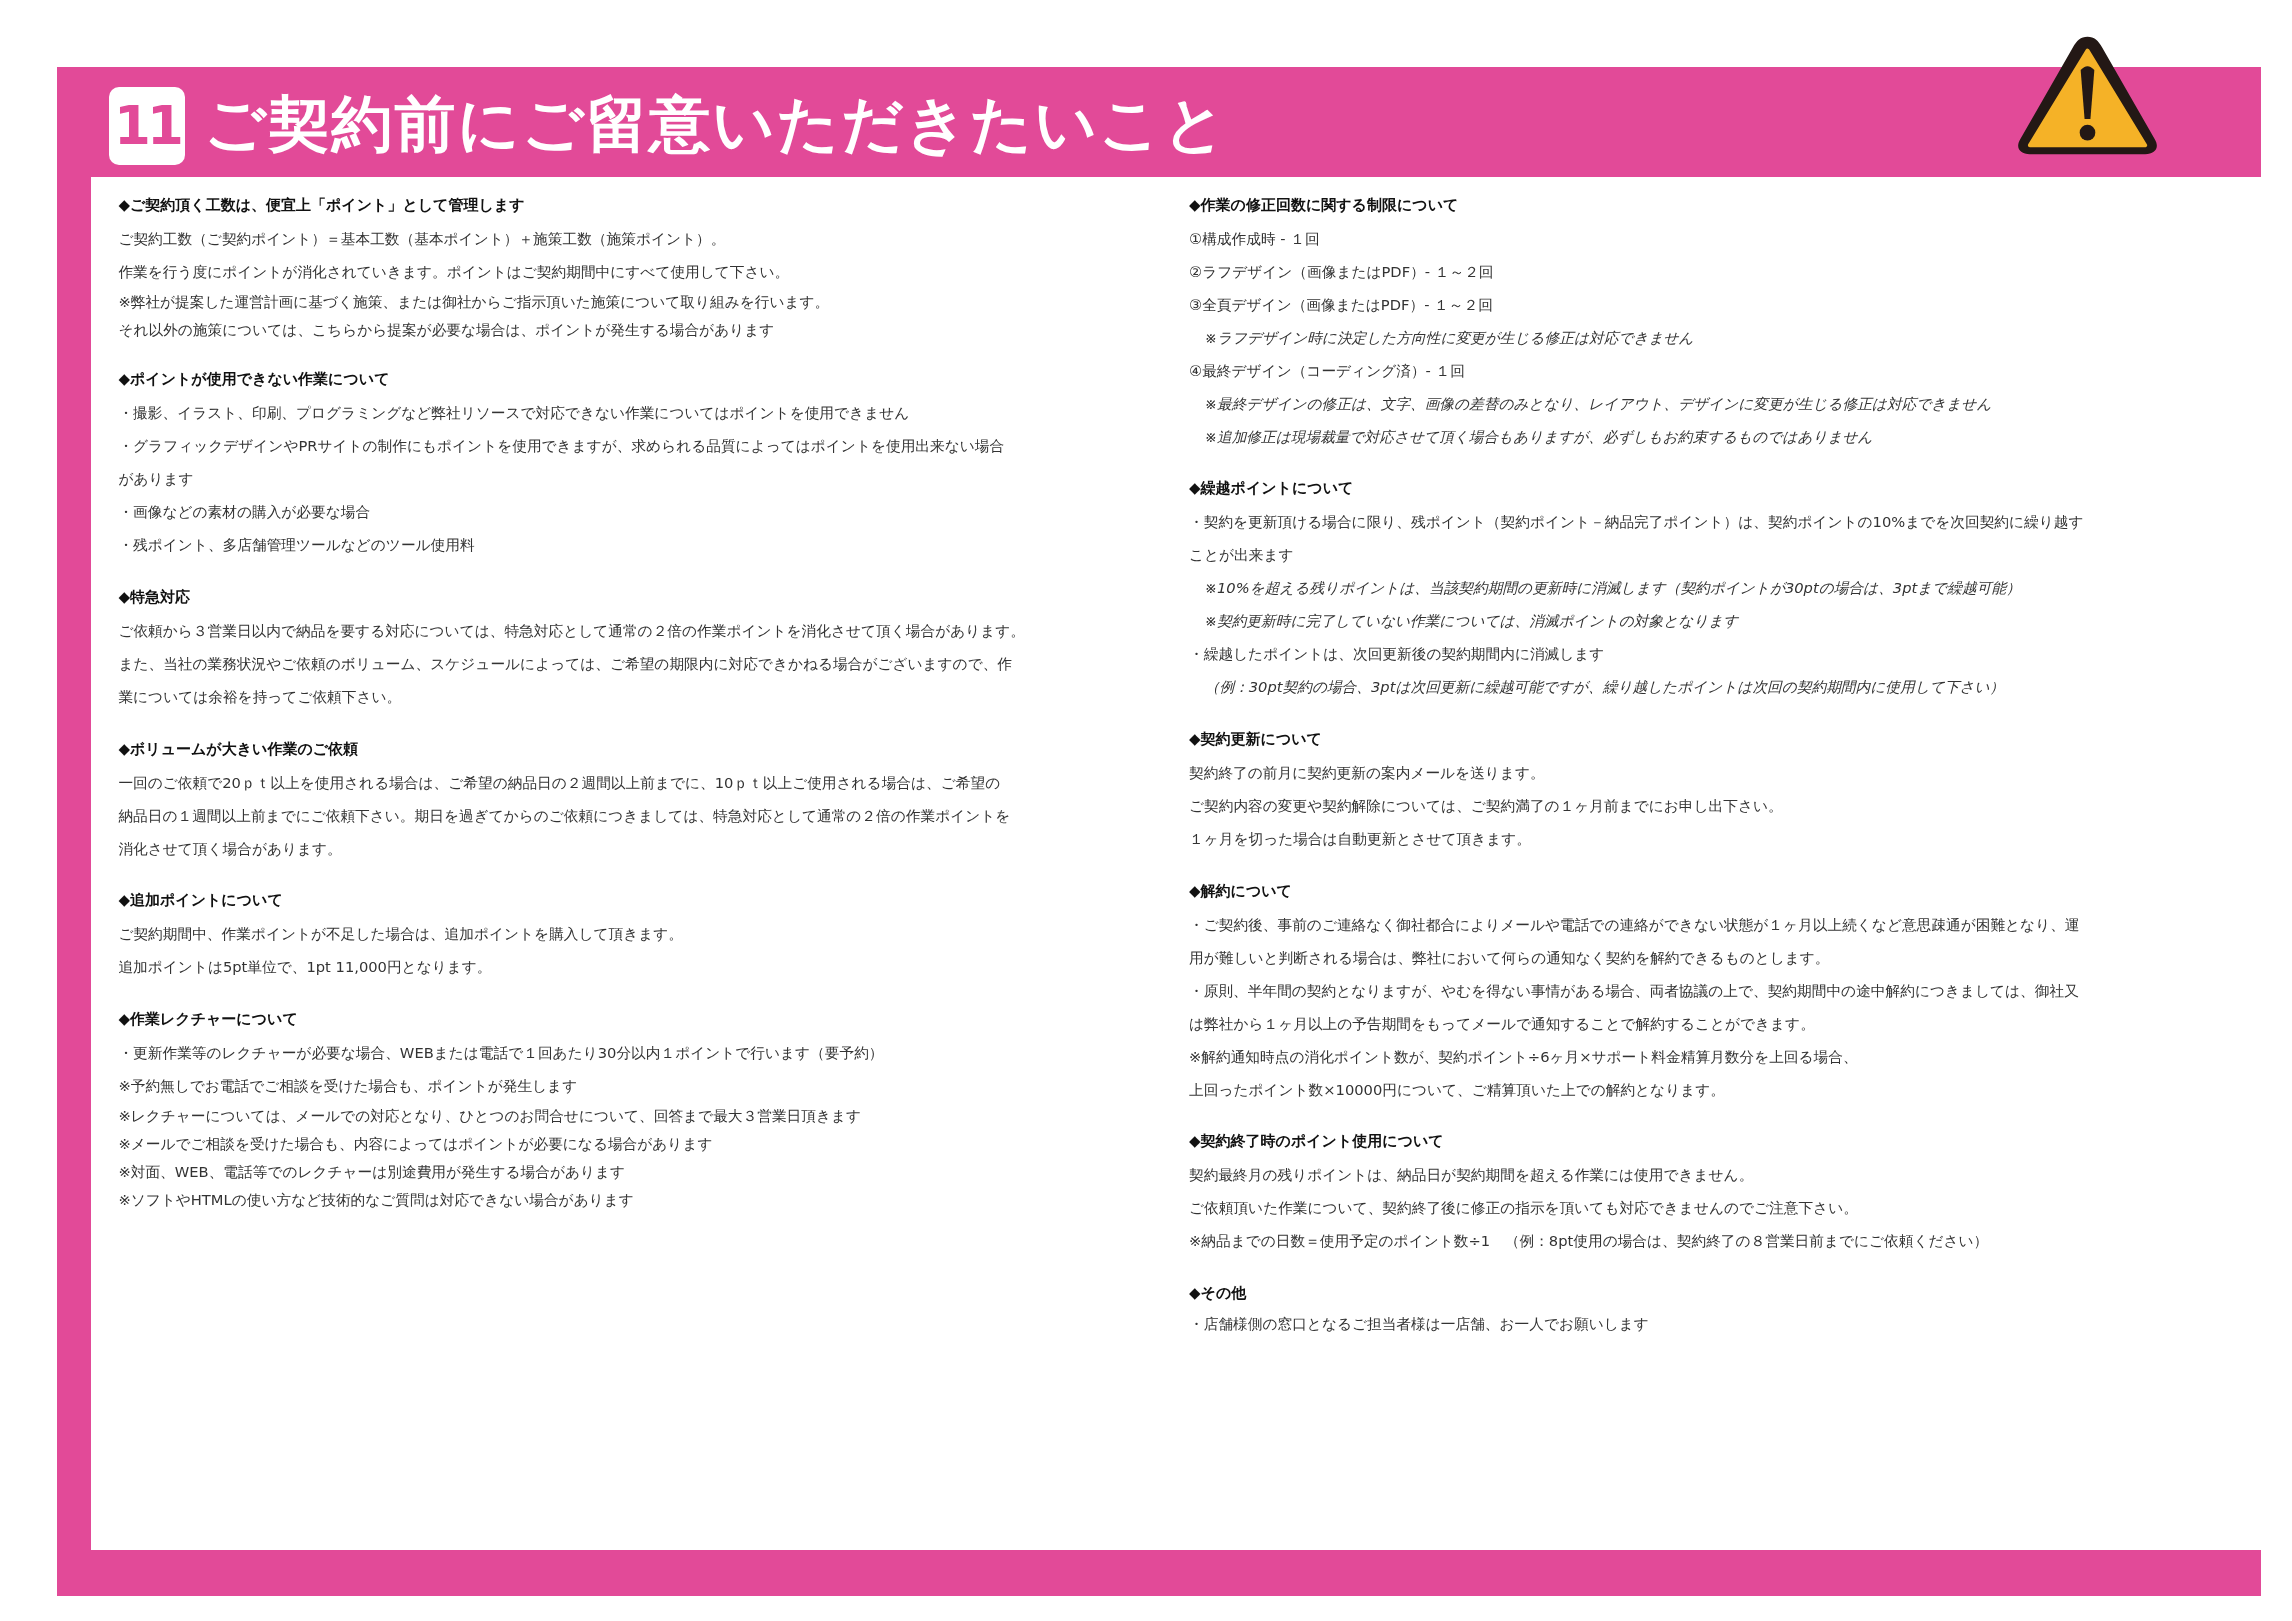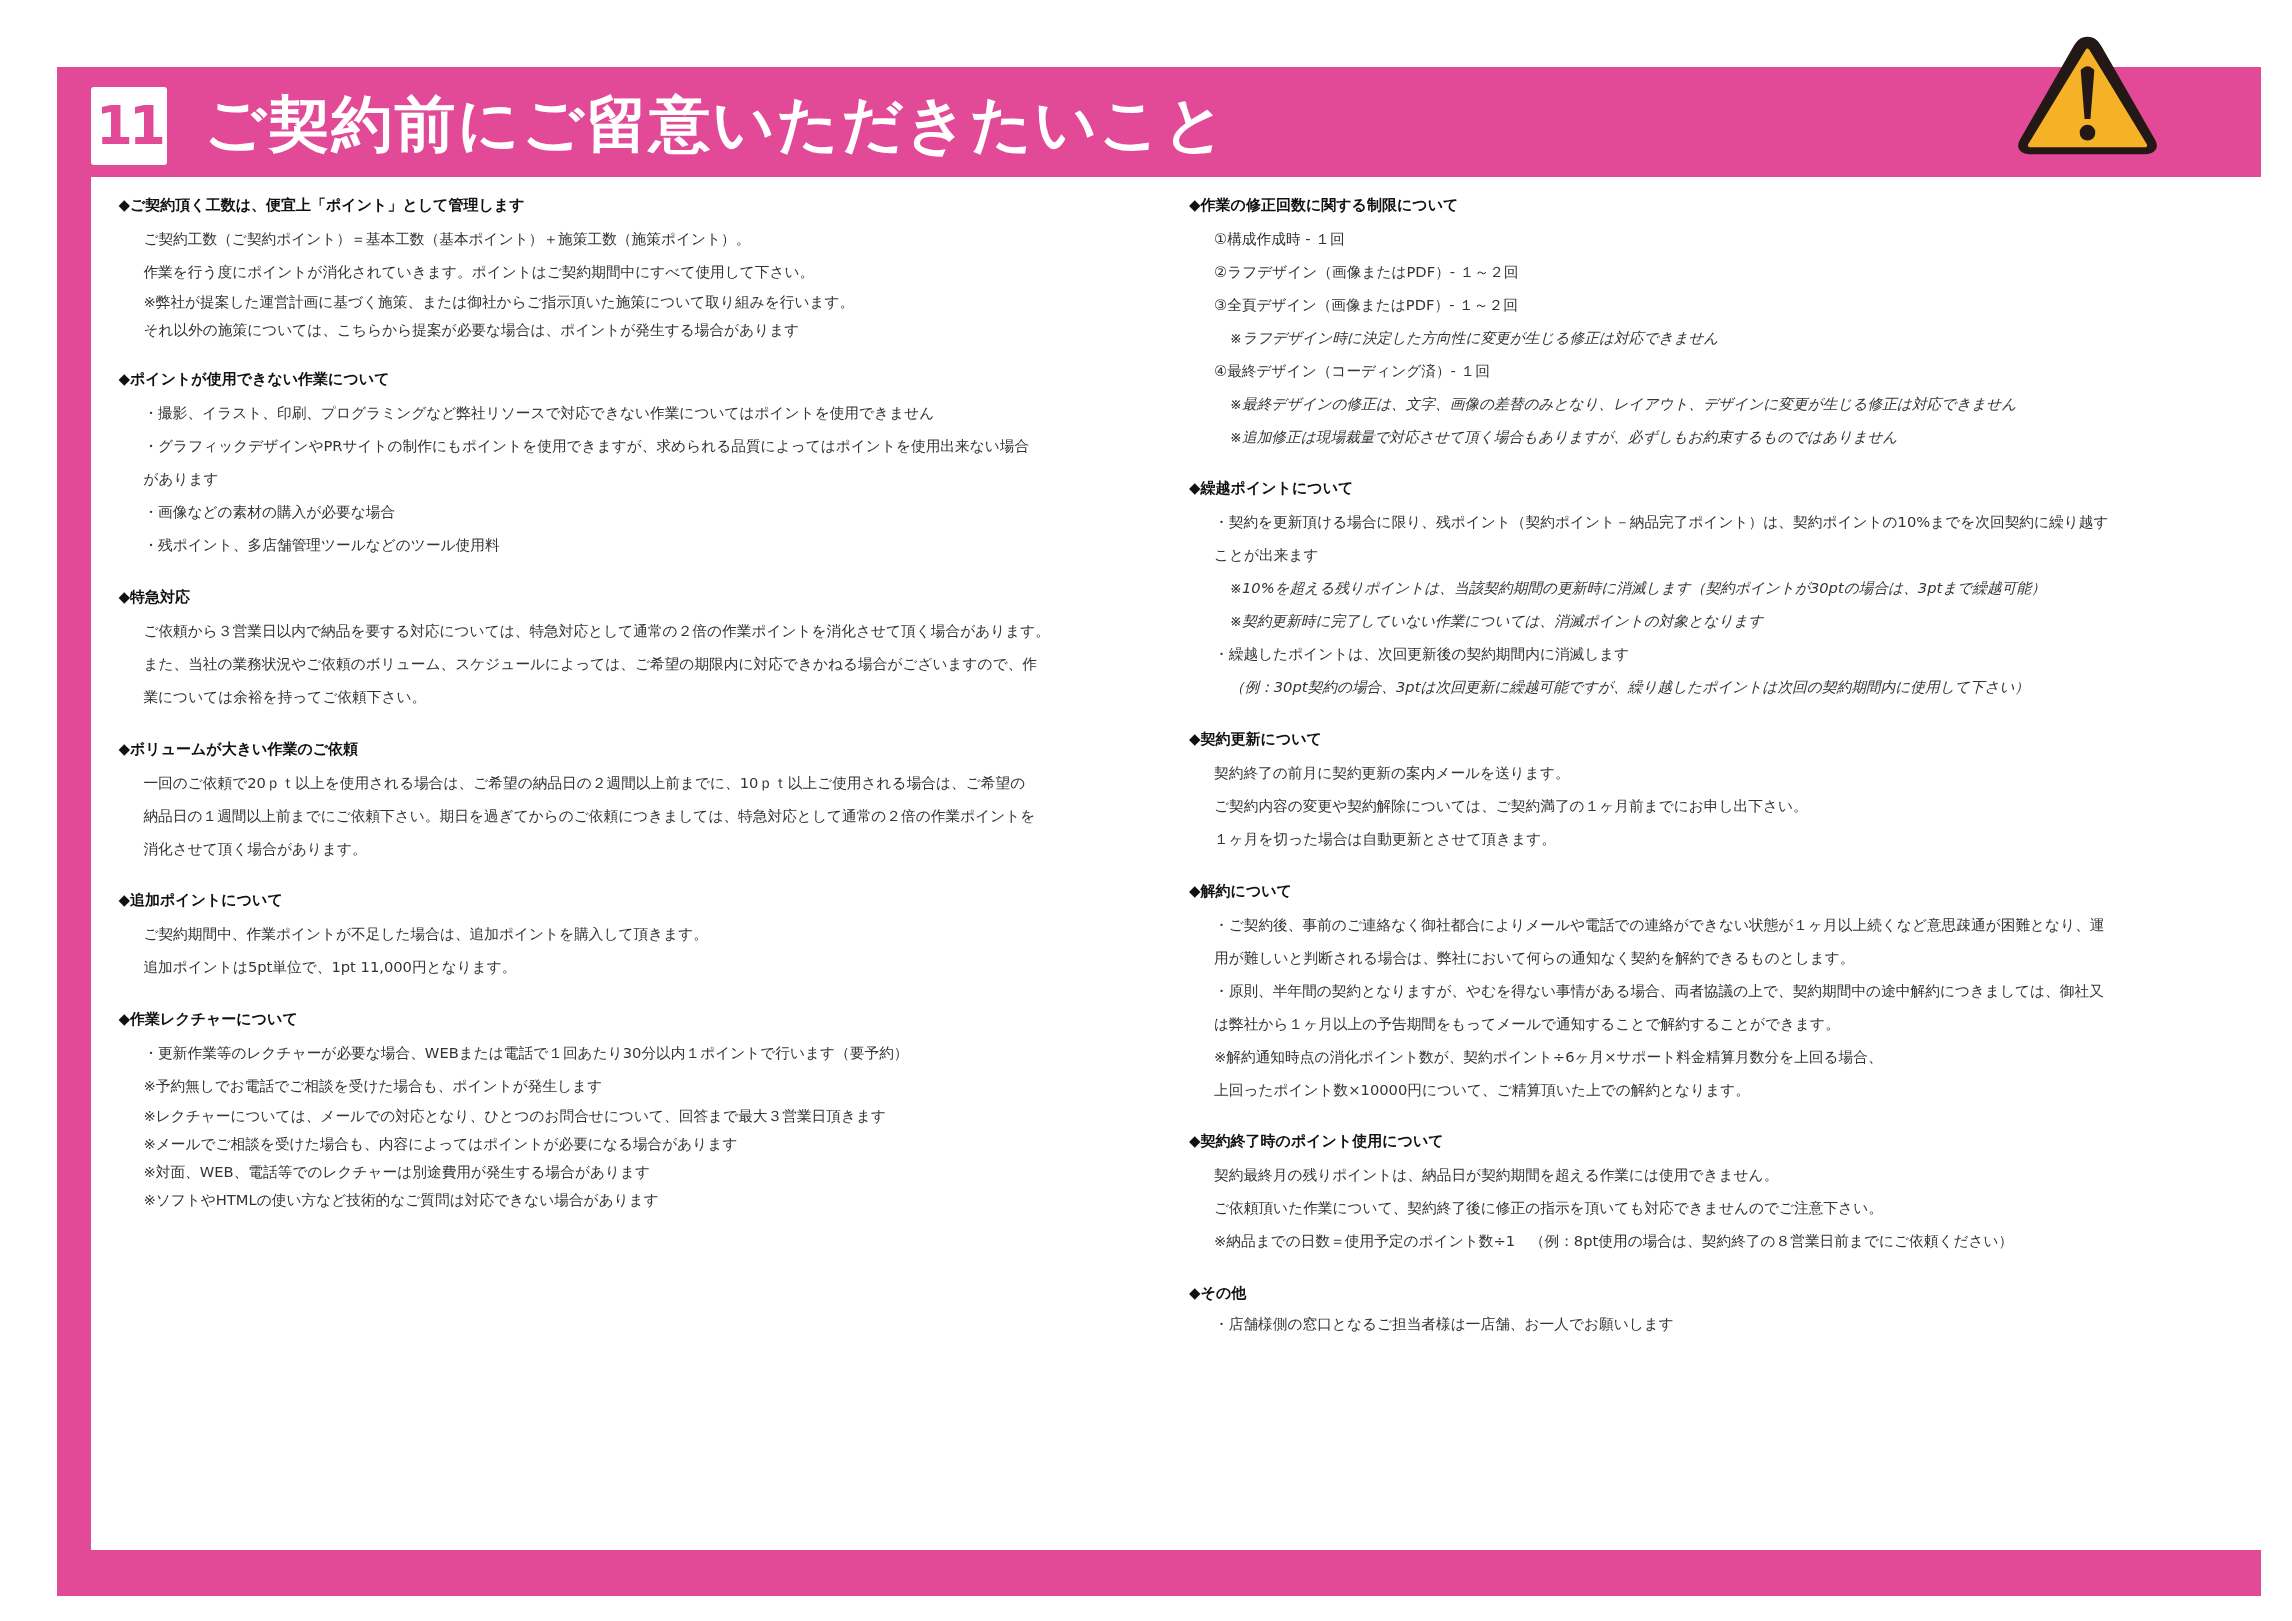--- a/index.html
+++ b/index.html
@@ -1,34 +1,34 @@
 <!DOCTYPE html>
 <html><head>
 <meta charset="utf-8">
 <style>
   html, body { margin: 0; padding: 0; background: #ffffff; }
   body { width: 2293px; height: 1621px; position: relative; overflow: hidden;
          font-family: "DejaVu Sans", "Liberation Sans", sans-serif; color: #222; }
   .frame { position: absolute; left: 57px; top: 67px; width: 2204px; height: 1529px;
            background: #e24a98; }
   .header { position: absolute; left: 0; top: 0; width: 100%; height: 110px; }
-  .num-badge { position: absolute; left: 34px; top: 19.6px; width: 76px; height: 78px;
-               background: #fff; border-radius: 3px; color: #e24a98;
+  .num-badge { position: absolute; left: 52px; top: 19.6px; width: 76px; height: 78px;
+               background: #fff; border-radius: 10px; color: #e24a98;
                font-family: "DejaVu Sans", sans-serif; font-weight: bold; font-size: 53px;
                display: flex; align-items: center; justify-content: center; letter-spacing: -3.9px; }
   .title { position: absolute; left: 147px; top: 15.7px; color: #fff; font-weight: bold;
            font-size: 61px; line-height: 82px; letter-spacing: 2px; white-space: nowrap; }
   .warn { position: absolute; left: 2014px; top: 31px; width: 147px; height: 129px; }
   .panel { position: absolute; left: 34px; top: 110px; width: 2136px; height: 1373px; background: #fff; padding-left: 35px; }
   .col { position: absolute; top: 11.8px; }
   .col.left { left: 27.4px; width: 1088px; }
   .col.right { left: 1098px; width: 1019px; }
   .section { margin-bottom: 19.6px; }
   .sec-title { font-weight: bold; font-size: 15px; line-height: 33px; color: #111; white-space: nowrap; }
-  .line { font-size: 14.7px; line-height: 33px; color: #333; white-space: nowrap; margin-left: 25px; }
+  .line { font-size: 14.7px; line-height: 33px; color: #333; white-space: nowrap; }
   .line.tight { line-height: 28px; }
   .line.indent { padding-left: 15.7px; font-style: italic; }
 </style>
 </head>
 <body>
 
 <div class="frame">
   <div class="header">
     <div class="num-badge">11</div>
     <div class="title">ご契約前にご留意いただきたいこと</div>

